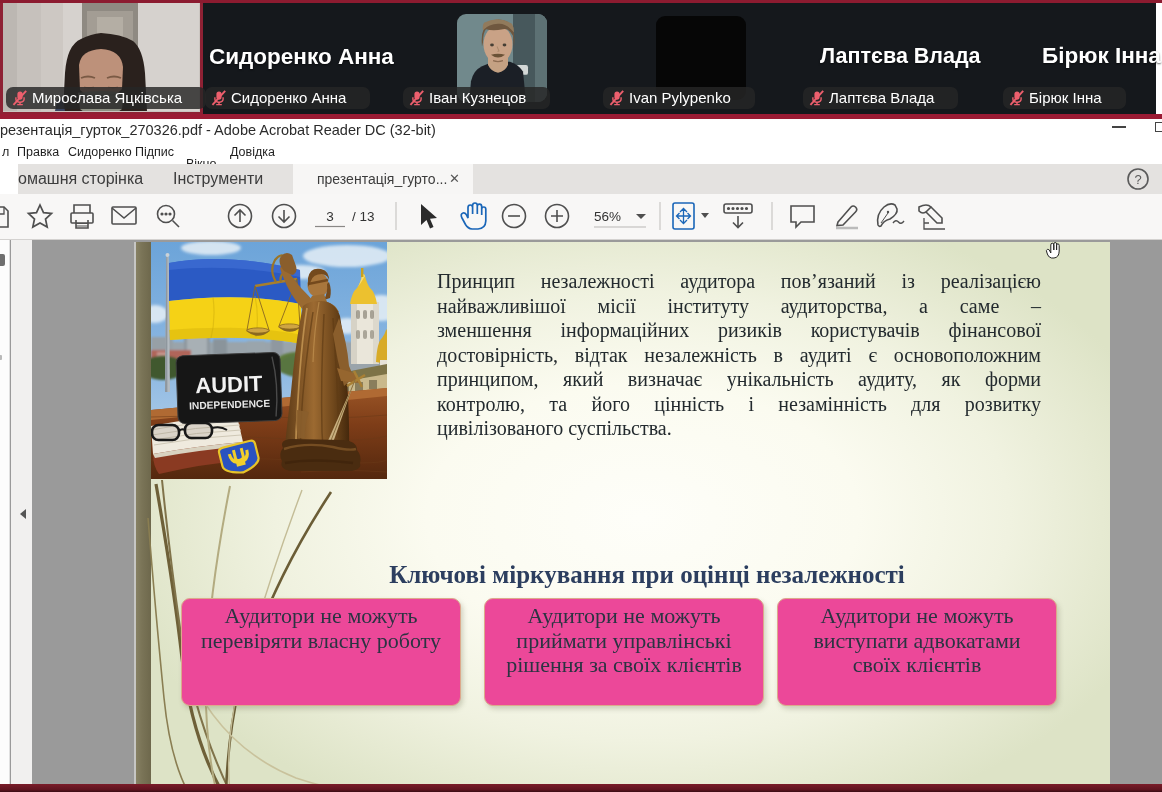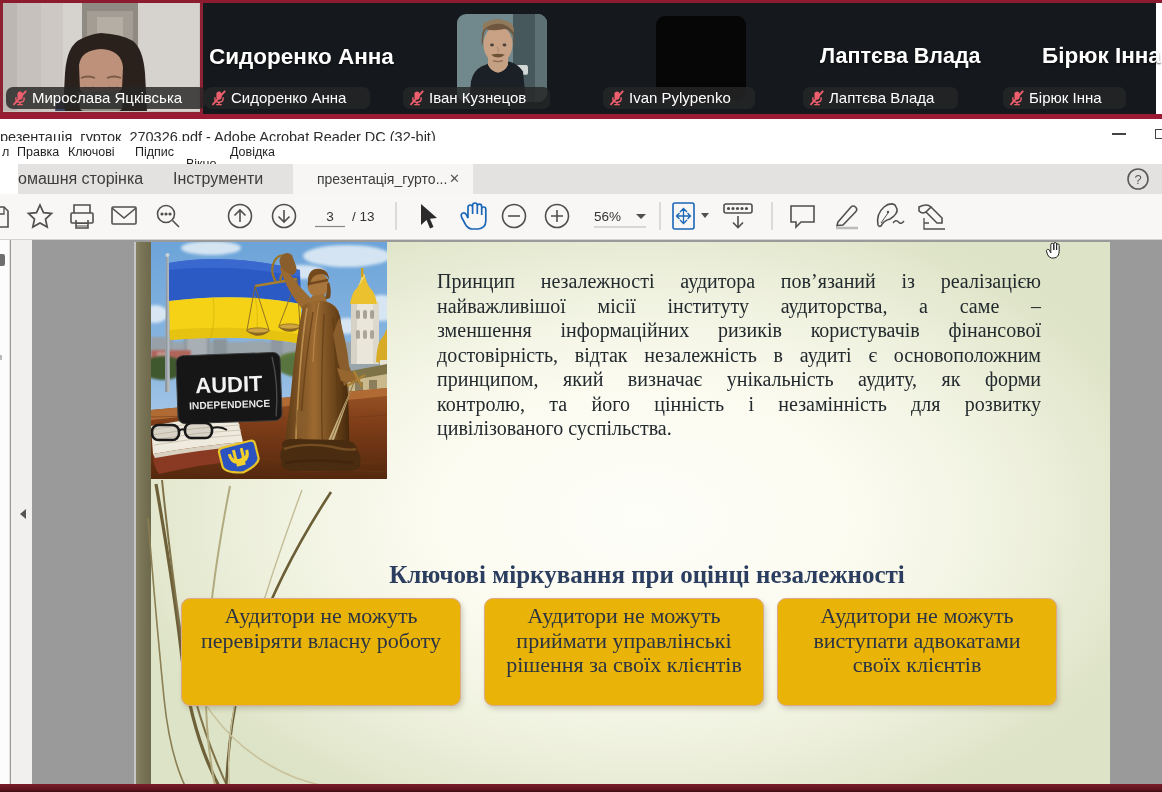--- a/index.html
+++ b/index.html
@@ -11,21 +11,21 @@
 #topline { position:absolute; left:0; top:0; width:1162px; height:3px; background:#8c1b30; z-index:5;}
 #strip { position:absolute; left:0; top:0; width:1156px; height:115px; background:#15181c; }
 #tile1 { position:absolute; left:0; top:0; width:203px; height:115px; border:3.5px solid #8e2134; overflow:hidden; background:#cbc6c1;}
 .vlabel { position:absolute; height:22px; background:rgba(38,38,38,0.82); border-radius:7px; color:#fff; font-size:15px; line-height:22px; white-space:nowrap; padding:0 24px 0 26px; z-index:3;}
 .micwrap { position:absolute; left:6px; top:3px; width:16px; height:16px; }
 .bigname { position:absolute; color:#fff; line-height:22px; font-weight:bold; white-space:nowrap; z-index:2; text-shadow:0 1px 2px rgba(0,0,0,0.6);}
 .avatar { position:absolute; border-radius:9px; overflow:hidden; }
 
 
 #redline { position:absolute; left:0; top:114px; width:1162px; height:5px; background:#9b1b34; z-index:5;}
-#titlebar { position:absolute; left:0; top:126px; width:950px; height:22px; background:#ffffff; color:#2b2b2b; font-size:14.5px;text-decoration:underline; }
+#titlebar { position:absolute; left:0; top:119px; width:950px; height:22px; background:#ffffff; color:#2b2b2b; font-size:14.5px;text-decoration:underline; }
 #menubar { position:absolute; left:0; top:141px; width:1162px; height:23px; background:#ffffff; color:#1f1f1f; font-size:12.5px;}
 #tabbar { position:absolute; left:18px; top:164px; width:1162px; height:30px; background:#e4e2e0; color:#3c3c3c; font-size:15px; }
 #activetab { position:absolute; left:275px; top:0px; width:180px; height:30px; background:#f7f6f5; }
 #toolbar { position:absolute; left:0; top:194px; width:1162px; height:46px; background:#f8f7f6; border-bottom:1px solid #d4d2d0;}
 
 
 #content { position:absolute; left:0; top:240px; width:1162px; height:552px; background:#9a9a9a; overflow:hidden;}
 #sbicons { position:absolute; left:0; top:0; width:10px; height:552px; background:#fcfcfc; border-right:1px solid #e0e0e0; }
 #sbpanel { position:absolute; left:11px; top:0; width:21px; height:552px; background:#f1f0ef; }
 #page { position:absolute; left:134px; top:2px; width:976px; height:550px; background:#eef0dd; overflow:hidden; border-left:2px solid #c6c6c4; }
@@ -33,21 +33,21 @@
   background:radial-gradient(ellipse 540px 330px at 52% 50%, #fefef9 0%, #fbfbf0 40%, #f0f2e0 68%, #e6ead2 85%, #dde3c6 100%); }
 #olive { position:absolute; left:0; top:0; width:15px; height:550px; background:linear-gradient(90deg,#878164 0%, #7a7457 40%, #6e684c 100%); }
 
 
 #para { position:absolute; left:301px; top:27px; width:604px; color:#232a2e; font-family:"Liberation Serif", serif; font-size:20px; line-height:24.55px; }
 #para .jl { text-align:justify; text-align-last:justify; }
 #para .ll { text-align:left; }
 
 #heading { position:absolute; left:161px; top:283px; width:700px; text-align:center; font-family:"Liberation Serif", serif; font-weight:bold; font-size:25px; color:#2c3e5f;margin-top:36px; }
 
-.kbox { position:absolute; top:356px; width:280px; height:108px; background:#eab308; border:1.5px solid #dca98b; border-radius:9px; box-shadow:2px 3px 5px rgba(90,90,60,0.25); font-family:"Liberation Serif", serif; font-size:22px; line-height:24.6px; color:#2b3442; text-align:center; padding-top:5px;}
+.kbox { position:absolute; top:356px; width:280px; height:108px; background:#ec4899; border:1.5px solid #dca98b; border-radius:9px; box-shadow:2px 3px 5px rgba(90,90,60,0.25); font-family:"Liberation Serif", serif; font-size:22px; line-height:24.6px; color:#2b3442; text-align:center; padding-top:5px;}
 #kb1 { left:45px; }
 #kb2 { left:348px; }
 #kb3 { left:641px; }
 
 #bottomline { position:absolute; left:0; top:784px; width:1162px; height:8px; background:linear-gradient(#7a1c29,#5f141f 70%,#3a0c14); z-index:6;}
 </style>
 </head>
 <body>
 <div id="app">
 
@@ -149,21 +149,21 @@
 
 <div id="titlebar">
   <div class="abs" style="left:0px; top:3px;">резентація_гурток_270326.pdf - Adobe Acrobat Reader DC (32-bit)</div>
   <div class="abs" style="left:1112px; top:7px; width:14px; height:2px; background:#444;"></div>
   <div class="abs" style="left:1155px; top:3px; width:10px; height:10px; border:1.5px solid #444;"></div>
 </div>
 
 <div id="menubar">
   <div class="abs" style="left:2px; top:4px;">л</div>
   <div class="abs" style="left:17px; top:4px;">Правка</div>
-  <div class="abs" style="left:68px; top:4px;">Ключові</div>
+  <div class="abs" style="left:68px; top:4px;">Сидоренко</div>
   <div class="abs" style="left:135px; top:4px;">Підпис</div>
   <div class="abs" style="left:186px; top:16px;">Вікно</div>
   <div class="abs" style="left:230px; top:4px;">Довідка</div>
 </div>
 
 <div id="tabbar">
   <div id="activetab"></div>
   <div class="abs" style="left:0px; top:6px; font-size:16px;">омашня сторінка</div>
   <div class="abs" style="left:155px; top:6px; font-size:16px;">Інструменти</div>
   <div class="abs" style="left:299px; top:7px; font-size:14px;">презентація_гурто...</div>

